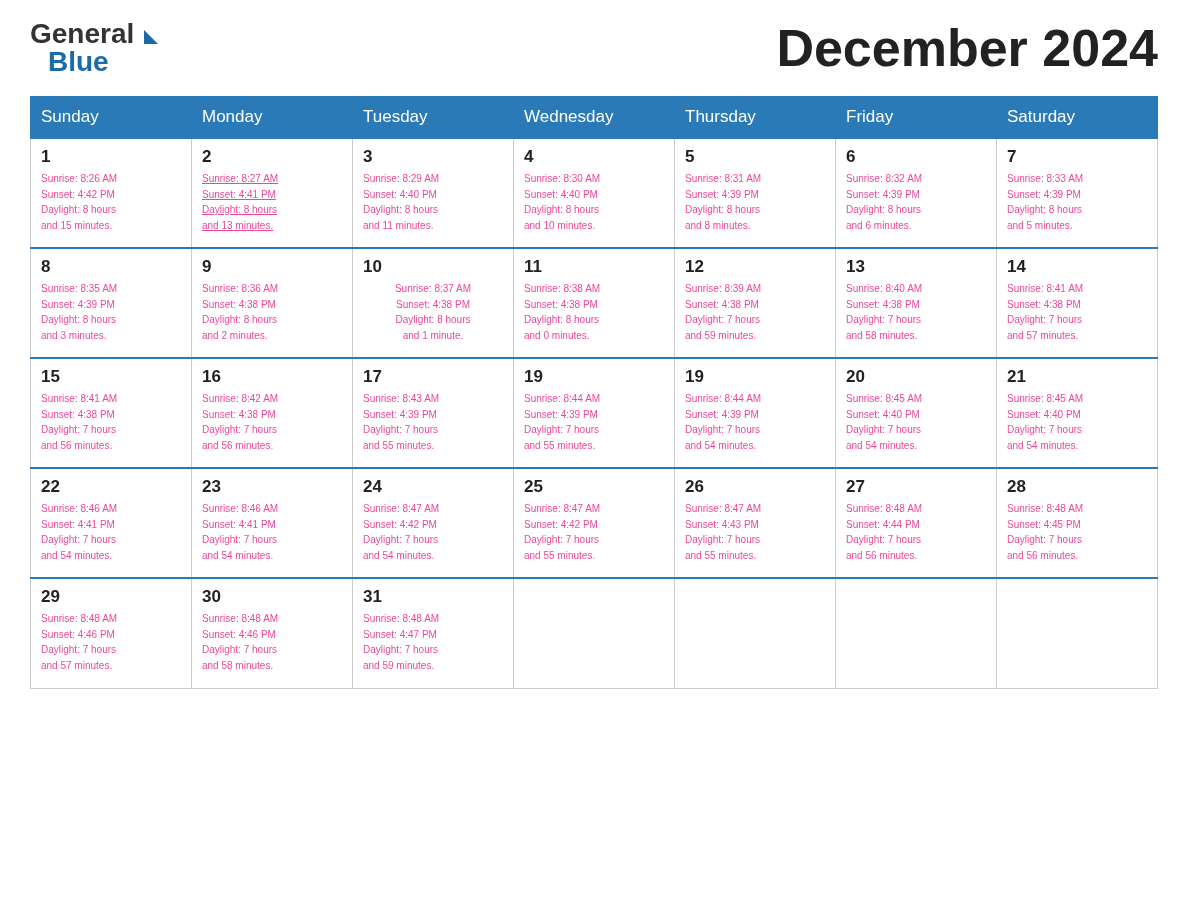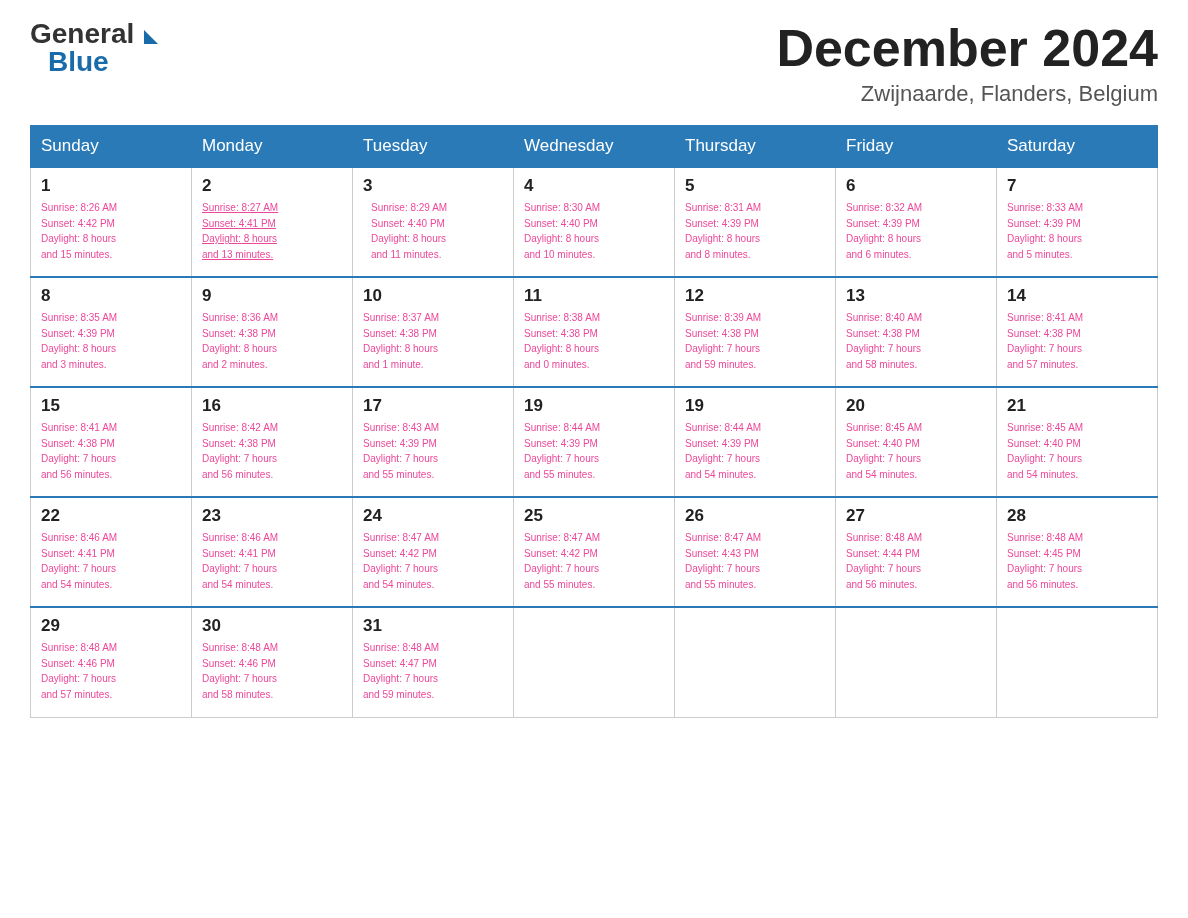--- a/index.html
+++ b/index.html
@@ -123,21 +123,20 @@
       <span class="logo-general">General</span>
       <span class="logo-triangle"></span>
     </div>
     <div style="display:flex; align-items:center; margin-top:-2px;">
       <span style="width:6px;"></span>
       <span class="logo-blue">Blue</span>
     </div>
   </div>
   <div class="title-area">
     <div class="month-title">December 2024</div>
-    <div class="location">Zwijnaarde, Flanders, Belgium</div>
   </div>
 </div>
 
 <table>
   <thead>
     <tr>
     <th>Sunday</th>
         <th>Monday</th>
         <th>Tuesday</th>
         <th>Wednesday</th>
@@ -157,21 +156,21 @@
         </td>
         <td>
           <span class="day-number">2</span>
           <div class="day-info" style="white-space: pre-line; text-decoration: underline;">Sunrise: 8:27 AM
 Sunset: 4:41 PM
 Daylight: 8 hours
 and 13 minutes.</div>
         </td>
         <td>
           <span class="day-number">3</span>
-          <div class="day-info" style="white-space: pre-line; margin-left: 8px;">Sunrise: 8:29 AM
+          <div class="day-info" style="white-space: pre-line;">Sunrise: 8:29 AM
 Sunset: 4:40 PM
 Daylight: 8 hours
 and 11 minutes.</div>
         </td>
         <td>
           <span class="day-number">4</span>
           <div class="day-info" style="white-space: pre-line;">Sunrise: 8:30 AM
 Sunset: 4:40 PM
 Daylight: 8 hours
 and 10 minutes.</div>
@@ -208,21 +207,21 @@
         </td>
         <td>
           <span class="day-number">9</span>
           <div class="day-info" style="white-space: pre-line;">Sunrise: 8:36 AM
 Sunset: 4:38 PM
 Daylight: 8 hours
 and 2 minutes.</div>
         </td>
         <td>
           <span class="day-number">10</span>
-          <div class="day-info" style="white-space: pre-line;">Sunrise: 8:37 AM
+          <div class="day-info" style="white-space: pre-line; text-align: center;">Sunrise: 8:37 AM
 Sunset: 4:38 PM
 Daylight: 8 hours
 and 1 minute.</div>
         </td>
         <td>
           <span class="day-number">11</span>
           <div class="day-info" style="white-space: pre-line;">Sunrise: 8:38 AM
 Sunset: 4:38 PM
 Daylight: 8 hours
 and 0 minutes.</div>

